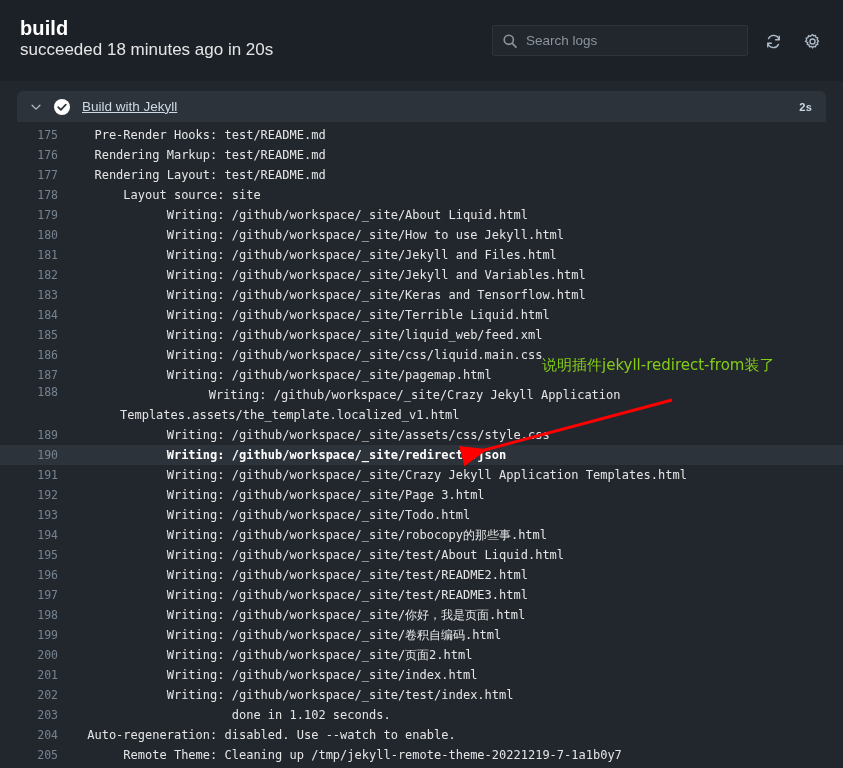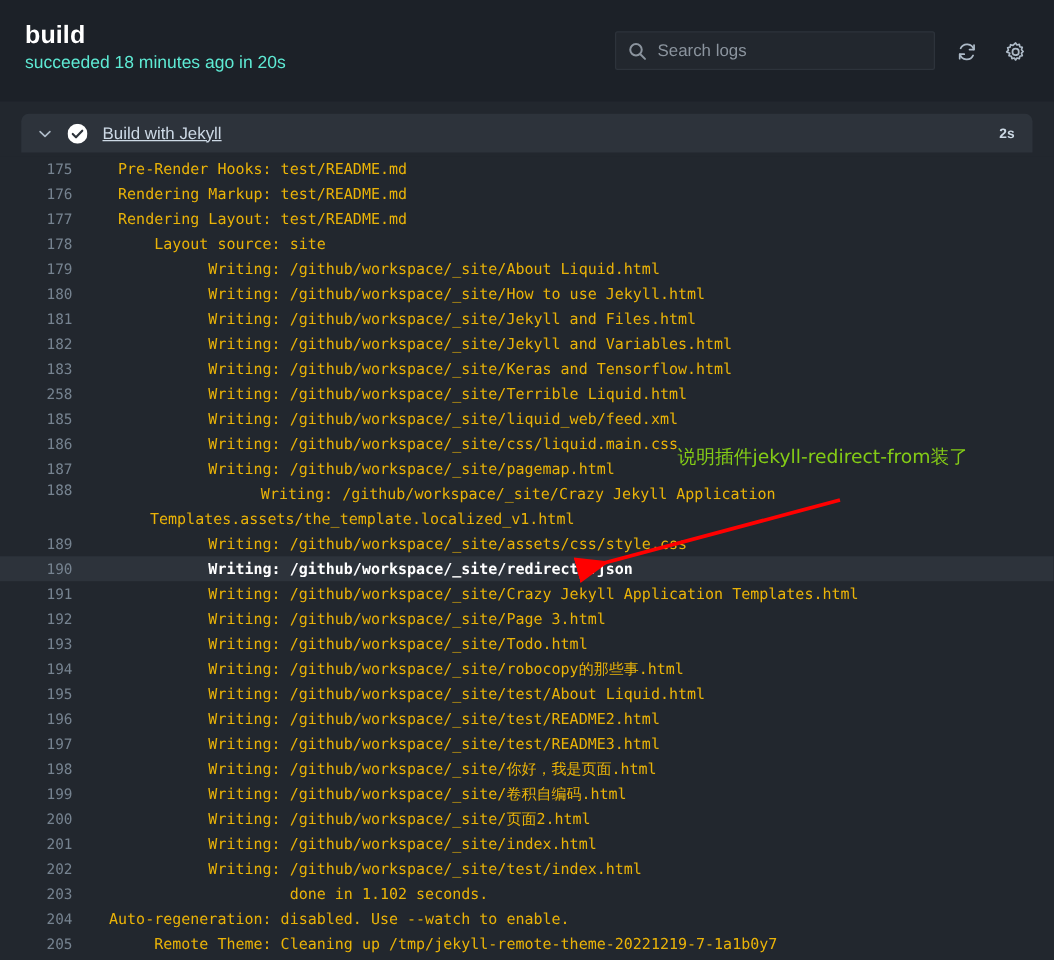--- a/index.html
+++ b/index.html
@@ -19,21 +19,21 @@
     width: 843px; height: 81px;
     background: #1c2128;
     border-bottom: 1px solid #1c2128;
   }
   .header-title-wrap { position: absolute; left: 20px; top: 19px; }
   .header-title {
     font-size: 20px; font-weight: bold; color: #ffffff;
     letter-spacing: .1px; line-height: 19px;
   }
   .header-sub {
-    font-size: 14px; color: #5eead4; line-height: 17px; margin-top: 3px;
+    font-size: 17px; color: #e5e5e5; line-height: 17px; margin-top: 3px;
   }
 
   .search-box {
     position: absolute; left: 492px; top: 25px;
     width: 256px; height: 31px;
     background: #22272e;
     border: 1px solid #2d333b;
     border-radius: 2px;
     display: flex; align-items: center;
   }
@@ -93,21 +93,21 @@
   .ln {
     width: 58px; min-width: 58px;
     text-align: right;
     color: #768390;
     font-size: 11.5px;
     padding-right: 0px;
     user-select: none;
   }
   .log-text {
     margin-left: 22px;
-    color: #eab308;
+    color: #e5e5e5;
     font-size: 12px;
     line-height: 20px;
   }
   .log-text .wrap2 { display: block; margin-left: -2px; }
 
   
   .annot-text {
     position: absolute; left: 542px; top: 356px;
     font-size: 15px; color: #84cc16;
     font-family: "DejaVu Sans", sans-serif;
@@ -174,21 +174,21 @@
   <div class="log" id="log-body">
       <div class="log-line"><span class="ln">175</span><span class="log-text">  Pre-Render Hooks: test/README.md</span></div>
       <div class="log-line"><span class="ln">176</span><span class="log-text">  Rendering Markup: test/README.md</span></div>
       <div class="log-line"><span class="ln">177</span><span class="log-text">  Rendering Layout: test/README.md</span></div>
       <div class="log-line"><span class="ln">178</span><span class="log-text">      Layout source: site</span></div>
       <div class="log-line"><span class="ln">179</span><span class="log-text">            Writing: /github/workspace/_site/About Liquid.html</span></div>
       <div class="log-line"><span class="ln">180</span><span class="log-text">            Writing: /github/workspace/_site/How to use Jekyll.html</span></div>
       <div class="log-line"><span class="ln">181</span><span class="log-text">            Writing: /github/workspace/_site/Jekyll and Files.html</span></div>
       <div class="log-line"><span class="ln">182</span><span class="log-text">            Writing: /github/workspace/_site/Jekyll and Variables.html</span></div>
       <div class="log-line"><span class="ln">183</span><span class="log-text">            Writing: /github/workspace/_site/Keras and Tensorflow.html</span></div>
-      <div class="log-line"><span class="ln">258</span><span class="log-text">            Writing: /github/workspace/_site/Terrible Liquid.html</span></div>
+      <div class="log-line"><span class="ln">184</span><span class="log-text">            Writing: /github/workspace/_site/Terrible Liquid.html</span></div>
       <div class="log-line"><span class="ln">185</span><span class="log-text">            Writing: /github/workspace/_site/liquid_web/feed.xml</span></div>
       <div class="log-line"><span class="ln">186</span><span class="log-text">            Writing: /github/workspace/_site/css/liquid.main.css</span></div>
       <div class="log-line"><span class="ln">187</span><span class="log-text">            Writing: /github/workspace/_site/pagemap.html</span></div>
       <div class="log-line wrapped"><span class="ln">188</span><span class="log-text">            Writing: /github/workspace/_site/Crazy Jekyll Application<span class="wrap2">Templates.assets/the_template.localized_v1.html</span></span></div>
       <div class="log-line"><span class="ln">189</span><span class="log-text">            Writing: /github/workspace/_site/assets/css/style.css</span></div>
       <div class="log-line highlight"><span class="ln">190</span><span class="log-text">            Writing: /github/workspace/_site/redirects.json</span></div>
       <div class="log-line"><span class="ln">191</span><span class="log-text">            Writing: /github/workspace/_site/Crazy Jekyll Application Templates.html</span></div>
       <div class="log-line"><span class="ln">192</span><span class="log-text">            Writing: /github/workspace/_site/Page 3.html</span></div>
       <div class="log-line"><span class="ln">193</span><span class="log-text">            Writing: /github/workspace/_site/Todo.html</span></div>
       <div class="log-line"><span class="ln">194</span><span class="log-text">            Writing: /github/workspace/_site/robocopy的那些事.html</span></div>

